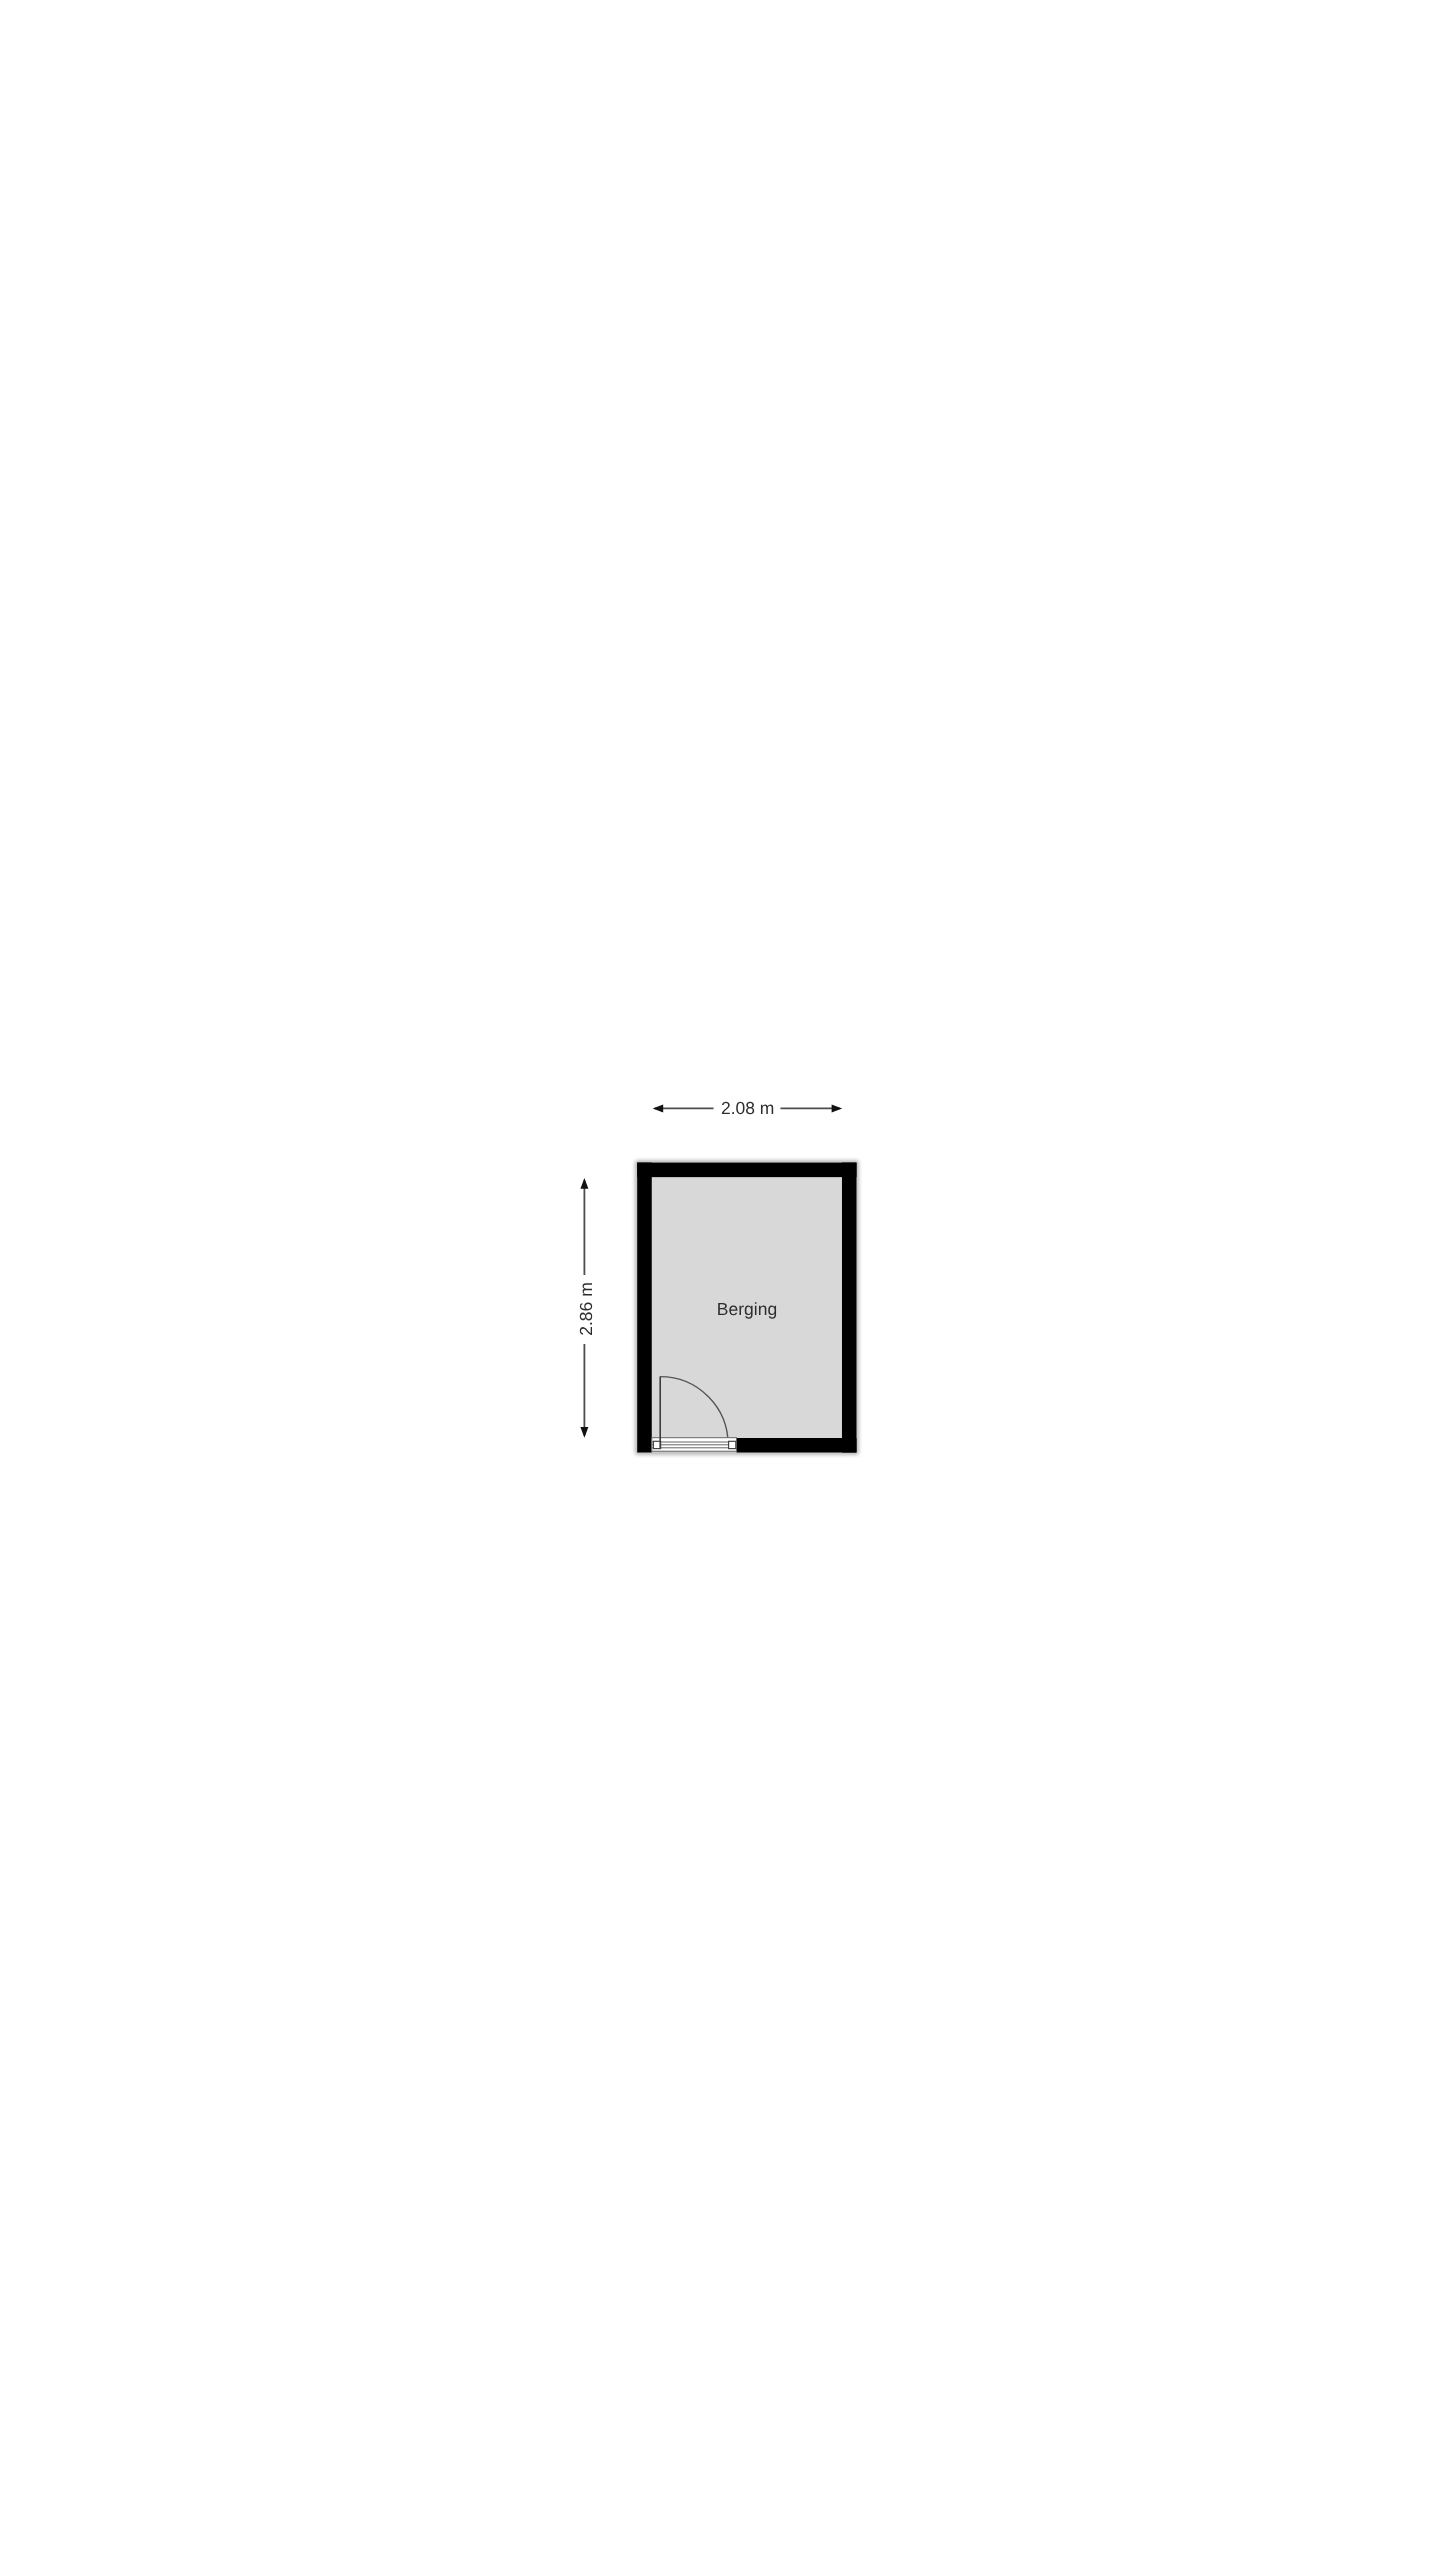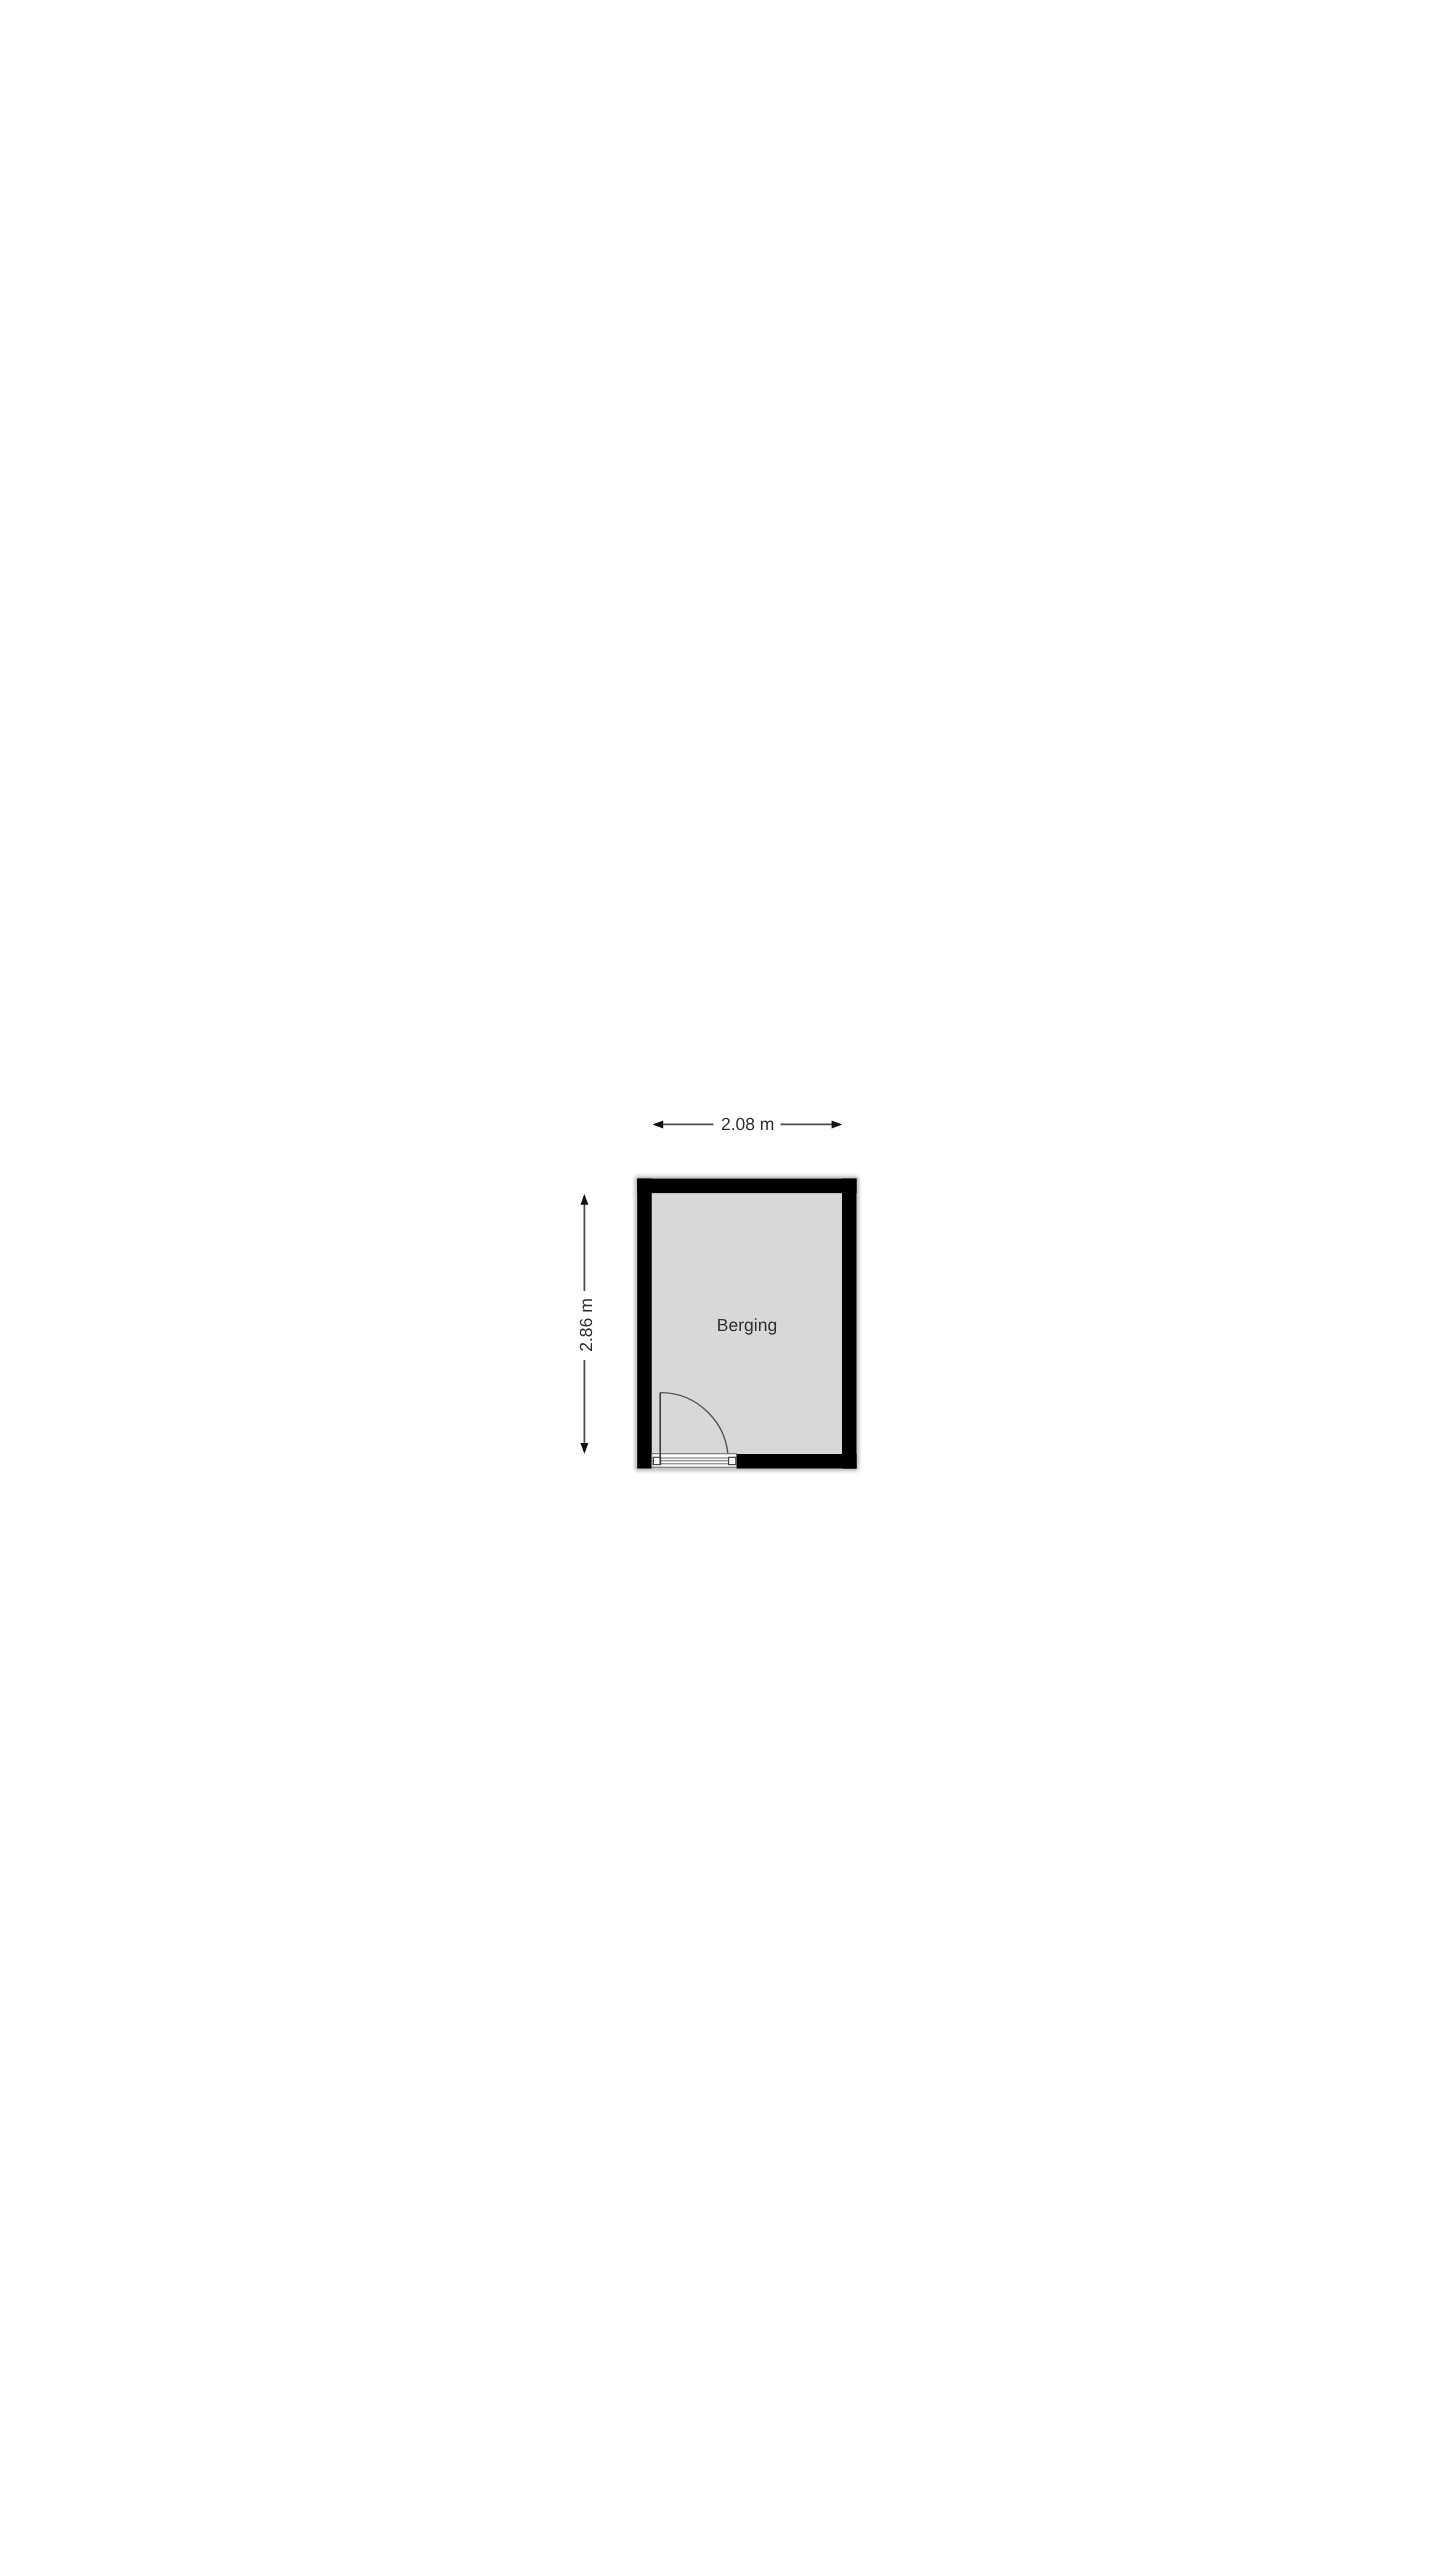--- a/index.html
+++ b/index.html
@@ -1,16 +1,16 @@
 <!DOCTYPE html>
 <html><head>
 <meta charset="utf-8">
 <style>
 html,body{margin:0;padding:0;background:#ffffff;}
-#page{width:1440px;height:2176px;position:relative;background:#ffffff;overflow:hidden;margin-top:16px;}
+#page{width:1440px;height:2176px;position:relative;background:#ffffff;overflow:hidden;}
 svg{display:block;}
 text{font-family:"Liberation Sans",sans-serif;text-rendering:geometricPrecision;}
 </style>
 </head>
 <body>
 <div id="page">
 <svg width="1440" height="2560" viewBox="0 0 1440 2560">
 <defs>
 <filter id="wallglow" x="-20%" y="-20%" width="140%" height="140%">
 <feGaussianBlur stdDeviation="2.2"></feGaussianBlur>

